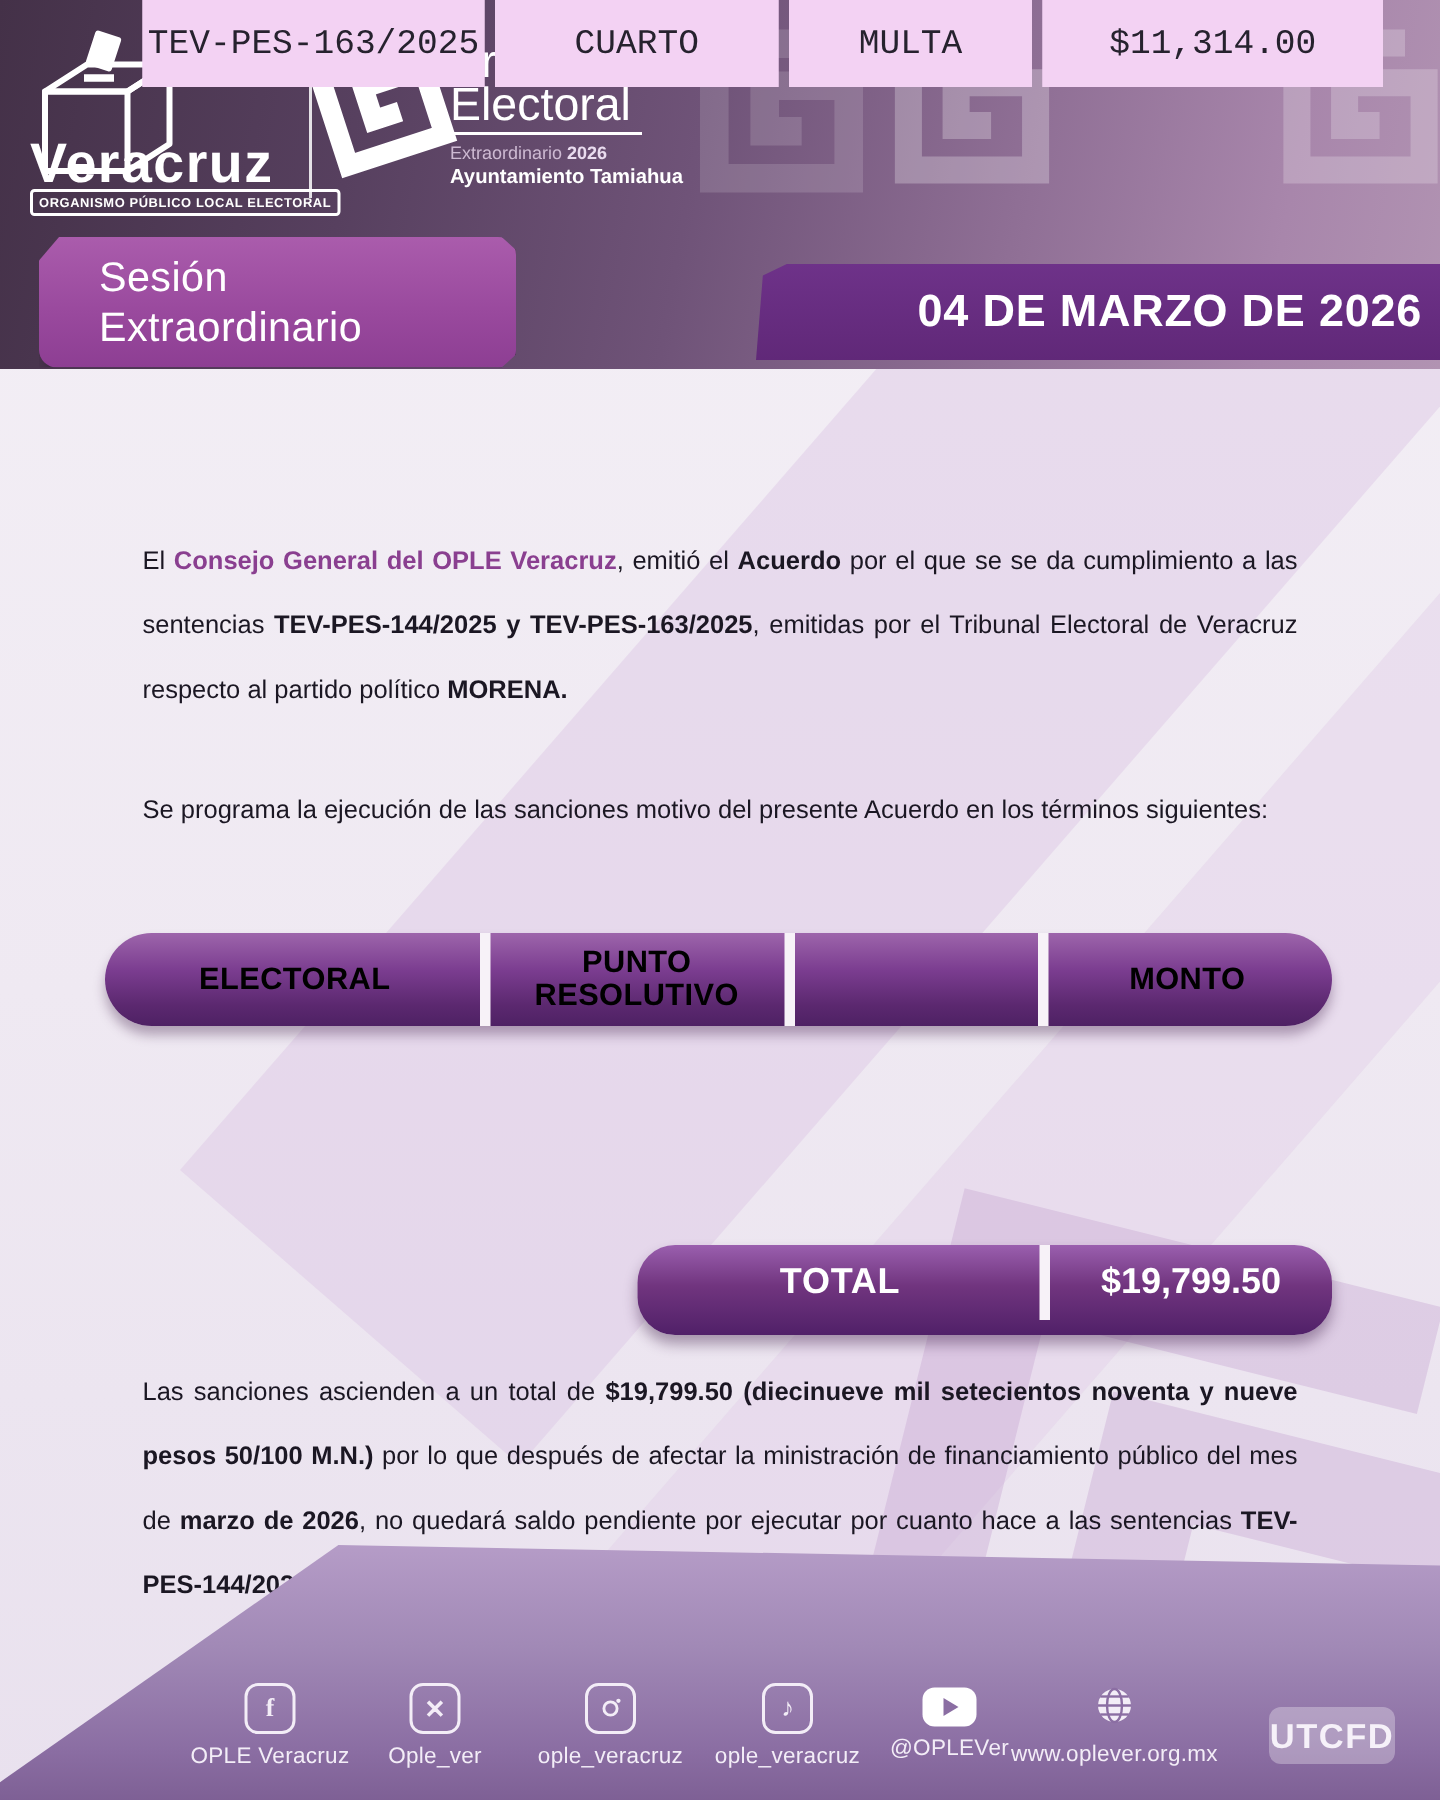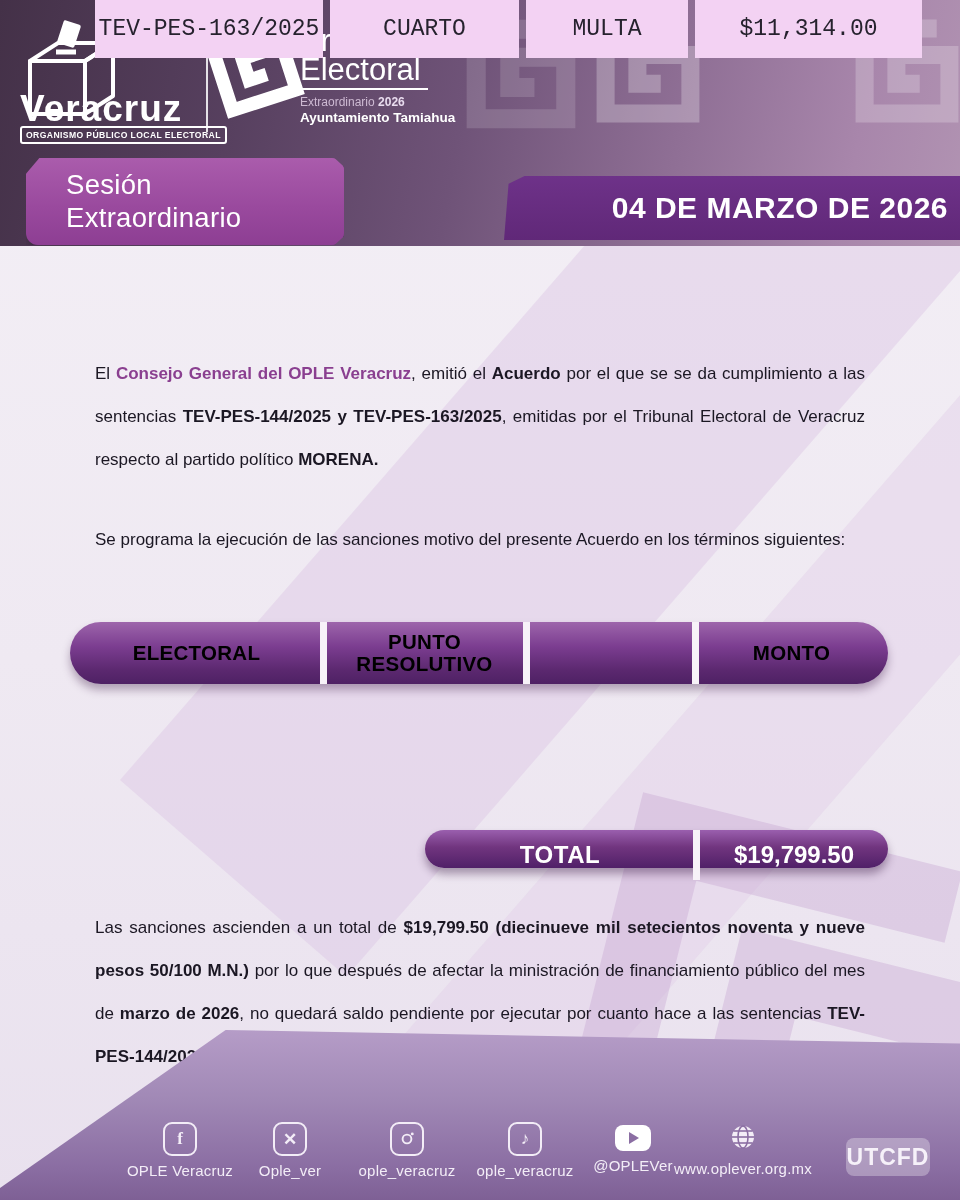--- a/index.html
+++ b/index.html
@@ -83,21 +83,21 @@
   .th-3{left:625px;width:193px;}
   .tbl-div{position:absolute;top:0;width:7px;height:62px;background:#f7f2f8;}
   .row-0{top:696px;}
   .row-1{top:762px;}
   .cell{position:absolute;top:0;height:58px;background:#f3d2f3;display:flex;align-items:center;justify-content:center;font-size:23px;color:#26222e;font-family:Liberation Mono, monospace;}
   .cell-0{left:95px;width:228px;}
   .cell-1{left:330px;width:189px;}
   .cell-2{left:526px;width:162px;}
   .cell-3{left:695px;width:227px;}
   .total-pill{
-    position:absolute;left:425px;top:830px;width:463px;height:38px;border-radius:25px;
+    position:absolute;left:425px;top:830px;width:463px;height:60px;border-radius:25px;
     background:linear-gradient(180deg,#9a5fae 0%,#71357f 45%,#502068 100%);
     box-shadow:0 6px 9px rgba(55,22,65,.4);color:#fff;
   }
   .total-label{position:absolute;left:0;width:270px;top:11px;text-align:center;font-size:24px;font-weight:700;letter-spacing:.5px;}
   .total-div{position:absolute;left:268px;top:0;width:7px;height:50px;background:#f7f2f8;}
   .total-value{position:absolute;left:275px;width:188px;top:11px;text-align:center;font-size:24px;font-weight:700;}
   
   .footer{
     position:absolute;left:0;top:1030px;width:960px;height:170px;
     background:linear-gradient(180deg,#b59cc7 0%,#a189b6 40%,#8b6ea3 80%,#7e6095 100%);

